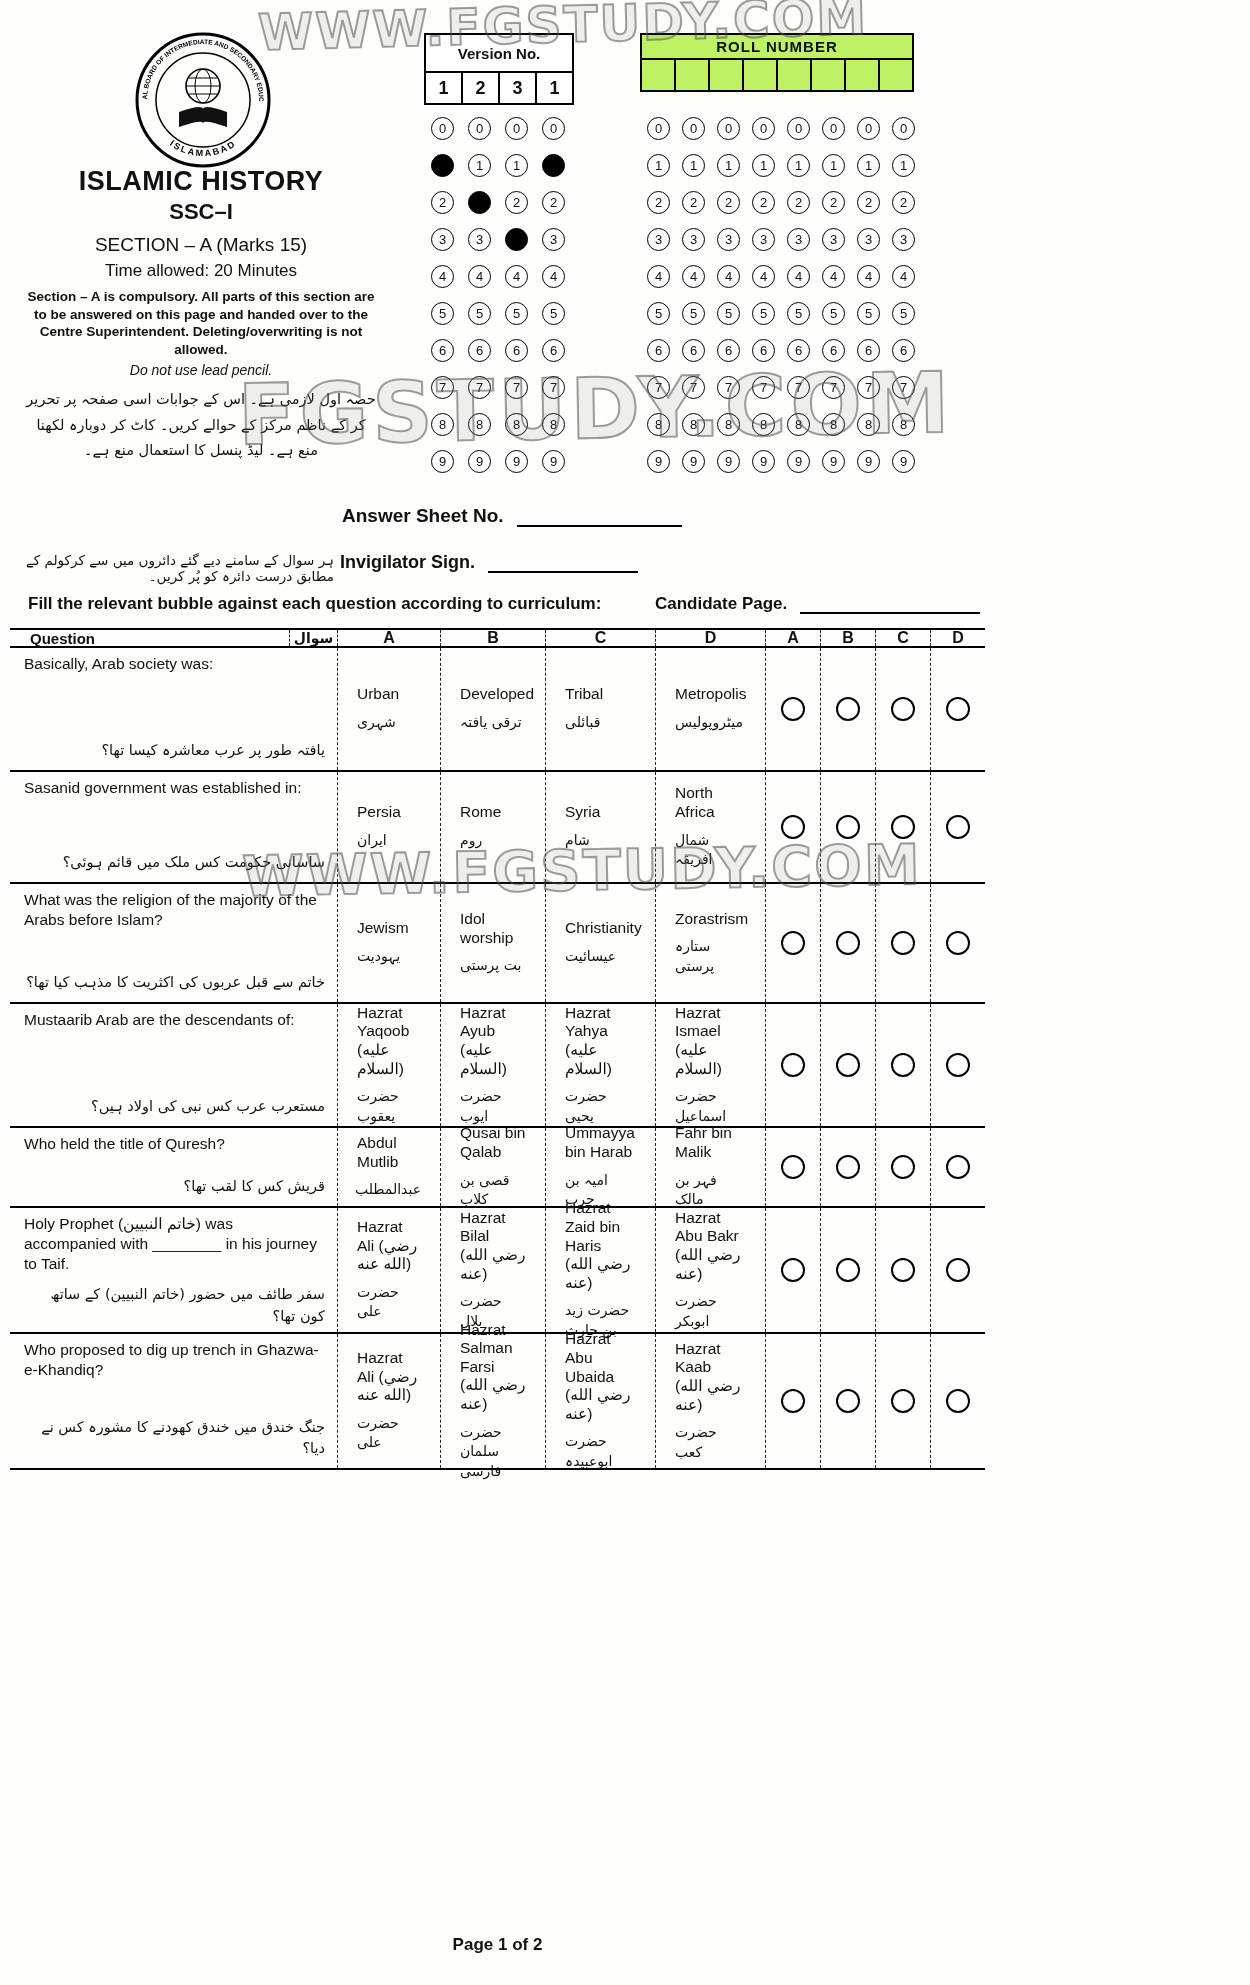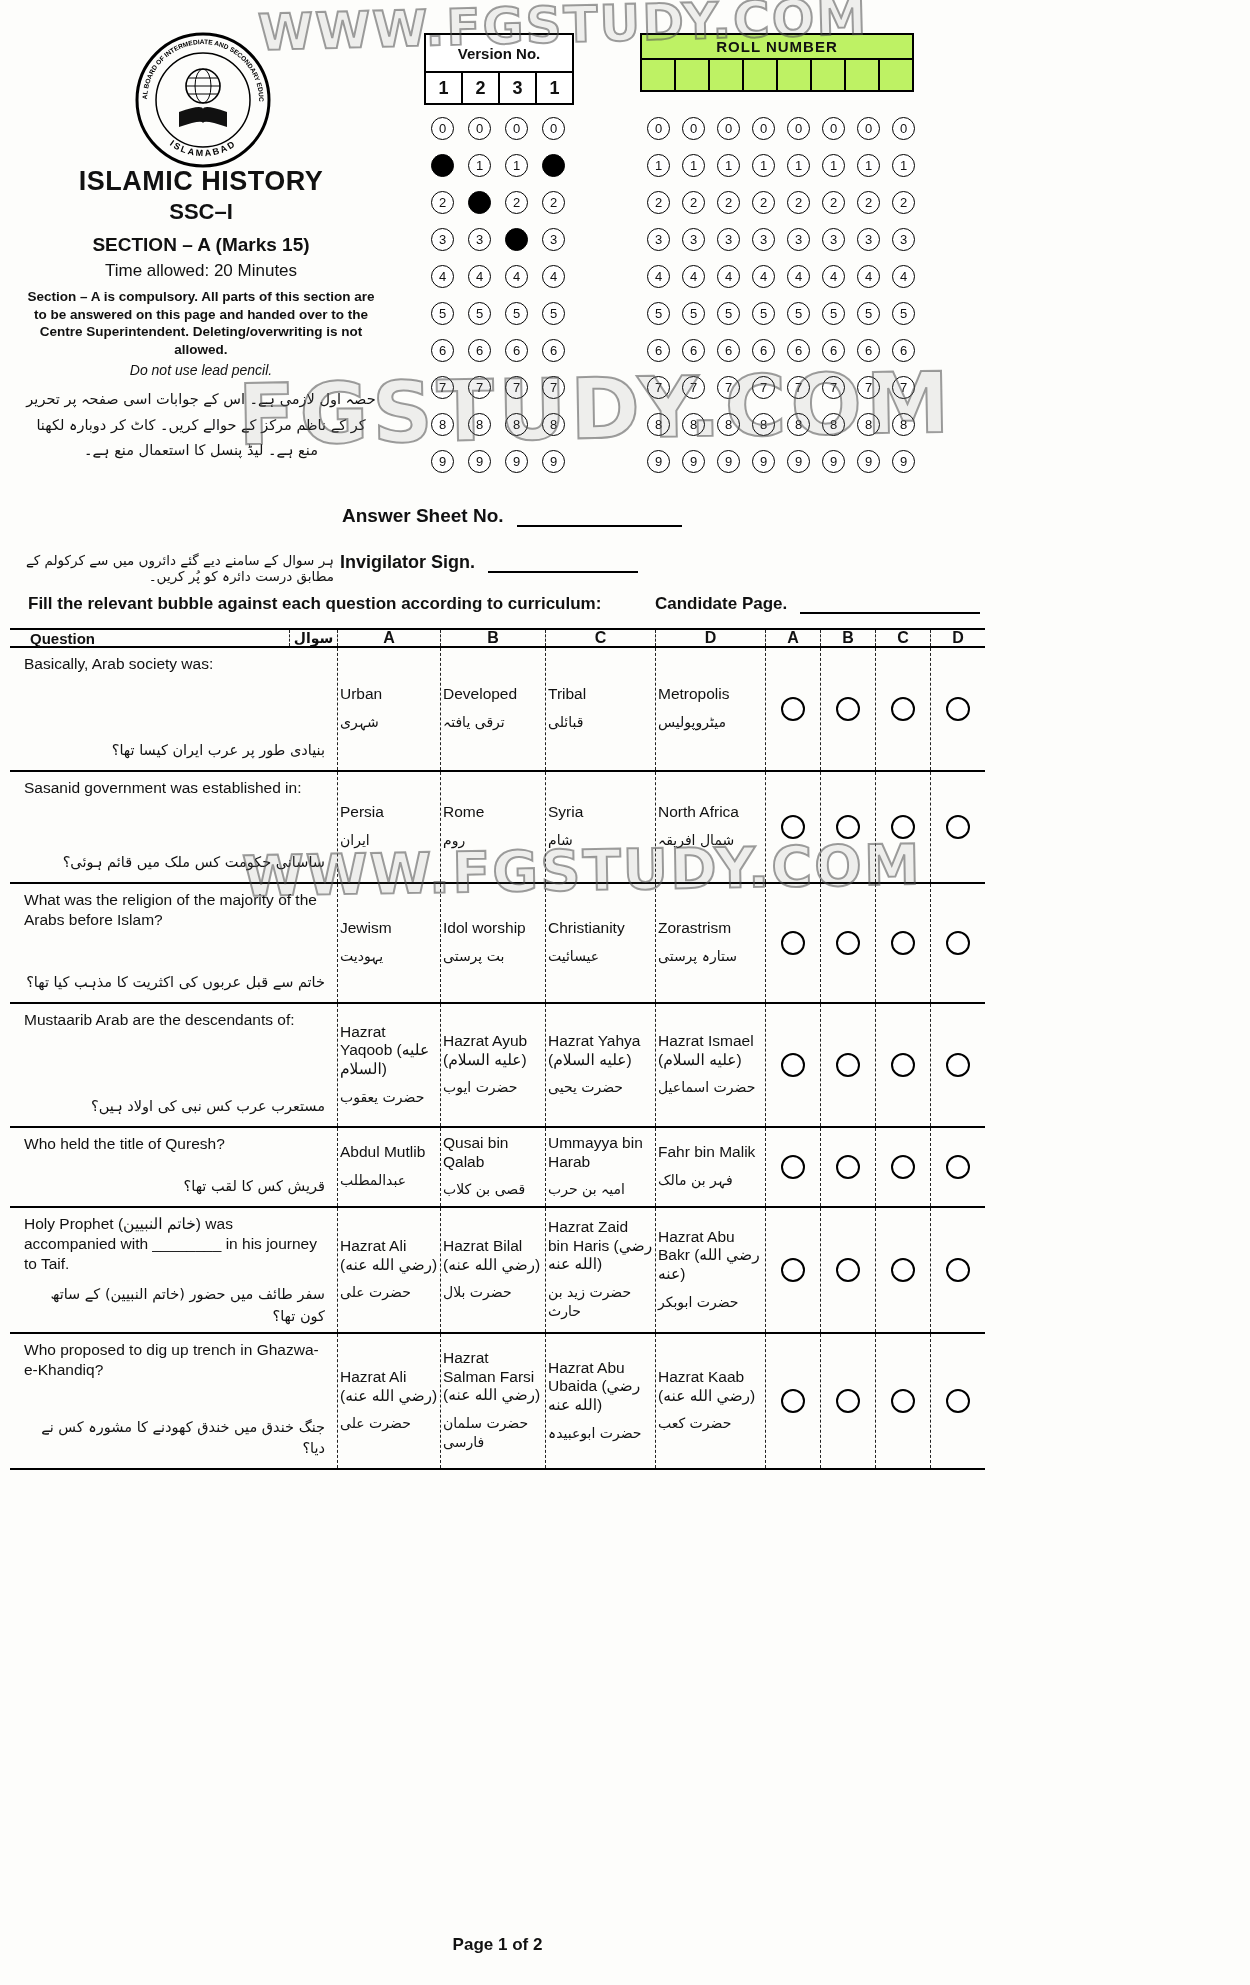--- a/index.html
+++ b/index.html
@@ -41,21 +41,21 @@
   .rcell:last-child { border-right:none; }
   .rgrid { position:absolute; left:641px; top:110px; width:282px; display:grid; grid-template-columns:repeat(8,35px); grid-auto-rows:37px; justify-items:center; align-items:center; }
 
   .gb { width:23px; height:23px; border:1.6px solid #000; border-radius:50%; display:flex; align-items:center; justify-content:center; font-size:13px; background:#fff; }
   .gb.filled { background:#000; border-color:#000; color:transparent; }
 
   
   .tblock { position:absolute; left:25px; top:166px; width:352px; text-align:center; }
   .t-title { font-size:27px; font-weight:bold; letter-spacing:0.5px; }
   .t-code  { font-size:22px; font-weight:bold; margin-top:2px; }
-  .t-sec   { font-size:19px; font-weight:bold; margin-top:9px; }
+  .t-sec   { font-size:19px; font-weight:normal; margin-top:9px; }
   .t-time  { font-size:17px; margin-top:5px; }
   .t-instr { font-size:13.5px; font-weight:bold; margin-top:7px; line-height:1.3; }
   .t-pencil{ font-size:14px; font-style:italic; margin-top:4px; }
   .t-urdu  { font-size:14.5px; margin-top:9px; line-height:1.75; }
 
   .blank { display:inline-block; border-bottom:2px solid #000; height:18px; vertical-align:bottom; margin-left:8px; }
 
   .asn  { position:absolute; left:342px; top:505px; font-size:19px; font-weight:bold; }
   .invur{ position:absolute; left:12px;  top:552px; width:322px; font-size:13.5px; text-align:right; }
   .inv  { position:absolute; left:340px; top:552px; font-size:18px; font-weight:bold; }
@@ -69,21 +69,21 @@
   .th-q-en { flex:1; padding-left:20px; display:flex; align-items:center; font-size:15px; }
   .th-q-ur { width:48px; border-left:1.5px dashed #222; display:flex; align-items:center; justify-content:center; font-size:14px; }
   .th-o { border-left:1.5px dashed #222; display:flex; align-items:center; justify-content:center; font-size:16px; }
   .th-b { width:55px; border-left:1.5px dashed #222; display:flex; align-items:center; justify-content:center; font-size:16px; }
   .wa { width:103px; } .wb { width:105px; } .wc { width:110px; } .wd { width:110px; }
 
   .trow { display:flex; border-bottom:2.5px solid #000; align-items:stretch; }
   .qcell { width:327px; padding:6px 12px 8px 14px; display:flex; flex-direction:column; justify-content:space-between; }
   .qen { font-size:15.5px; line-height:1.3; }
   .qur { font-size:14.5px; text-align:right; margin-top:10px; line-height:1.5; }
-  .ocell { border-left:1.5px dashed #222; padding:4px 2px; display:flex; flex-direction:column; justify-content:center; }
+  .ocell { border-left:1.5px dashed #222; padding:4px 19px; display:flex; flex-direction:column; justify-content:center; }
   .oen { font-size:15.5px; line-height:1.2; }
   .our { font-size:14px; text-align:left; margin-top:9px; line-height:1.4; }
   .bslot { width:55px; border-left:1.5px dashed #222; display:flex; align-items:center; justify-content:center; }
   .abubble { width:24px; height:24px; border:2px solid #000; border-radius:50%; background:#fff; }
 
   .footer { position:absolute; left:10px; top:1935px; width:975px; text-align:center; font-size:17px; font-weight:bold; }
 </style>
 </head>
 <body>
 
@@ -303,21 +303,21 @@
       <div class="th-o wd">D</div>
       <div class="th-b">A</div>
       <div class="th-b">B</div>
       <div class="th-b">C</div>
       <div class="th-b">D</div>
     </div>
 
     <div class="trow" style="height:124px">
       <div class="qcell">
         <div class="qen">Basically, Arab society was:</div>
-        <div class="qur urdu">بنیادی طور پر عرب ایران کیسا تھا؟</div>
+        <div class="qur urdu">یافتہ طور پر عرب معاشرہ کیسا تھا؟</div>
       </div>
       <div class="ocell wa">
         <div class="oen">Urban</div>
         <div class="our urdu">شہری</div>
       </div>
       <div class="ocell wb">
         <div class="oen">Developed</div>
         <div class="our urdu">ترقی یافتہ</div>
       </div>
       <div class="ocell wc">

